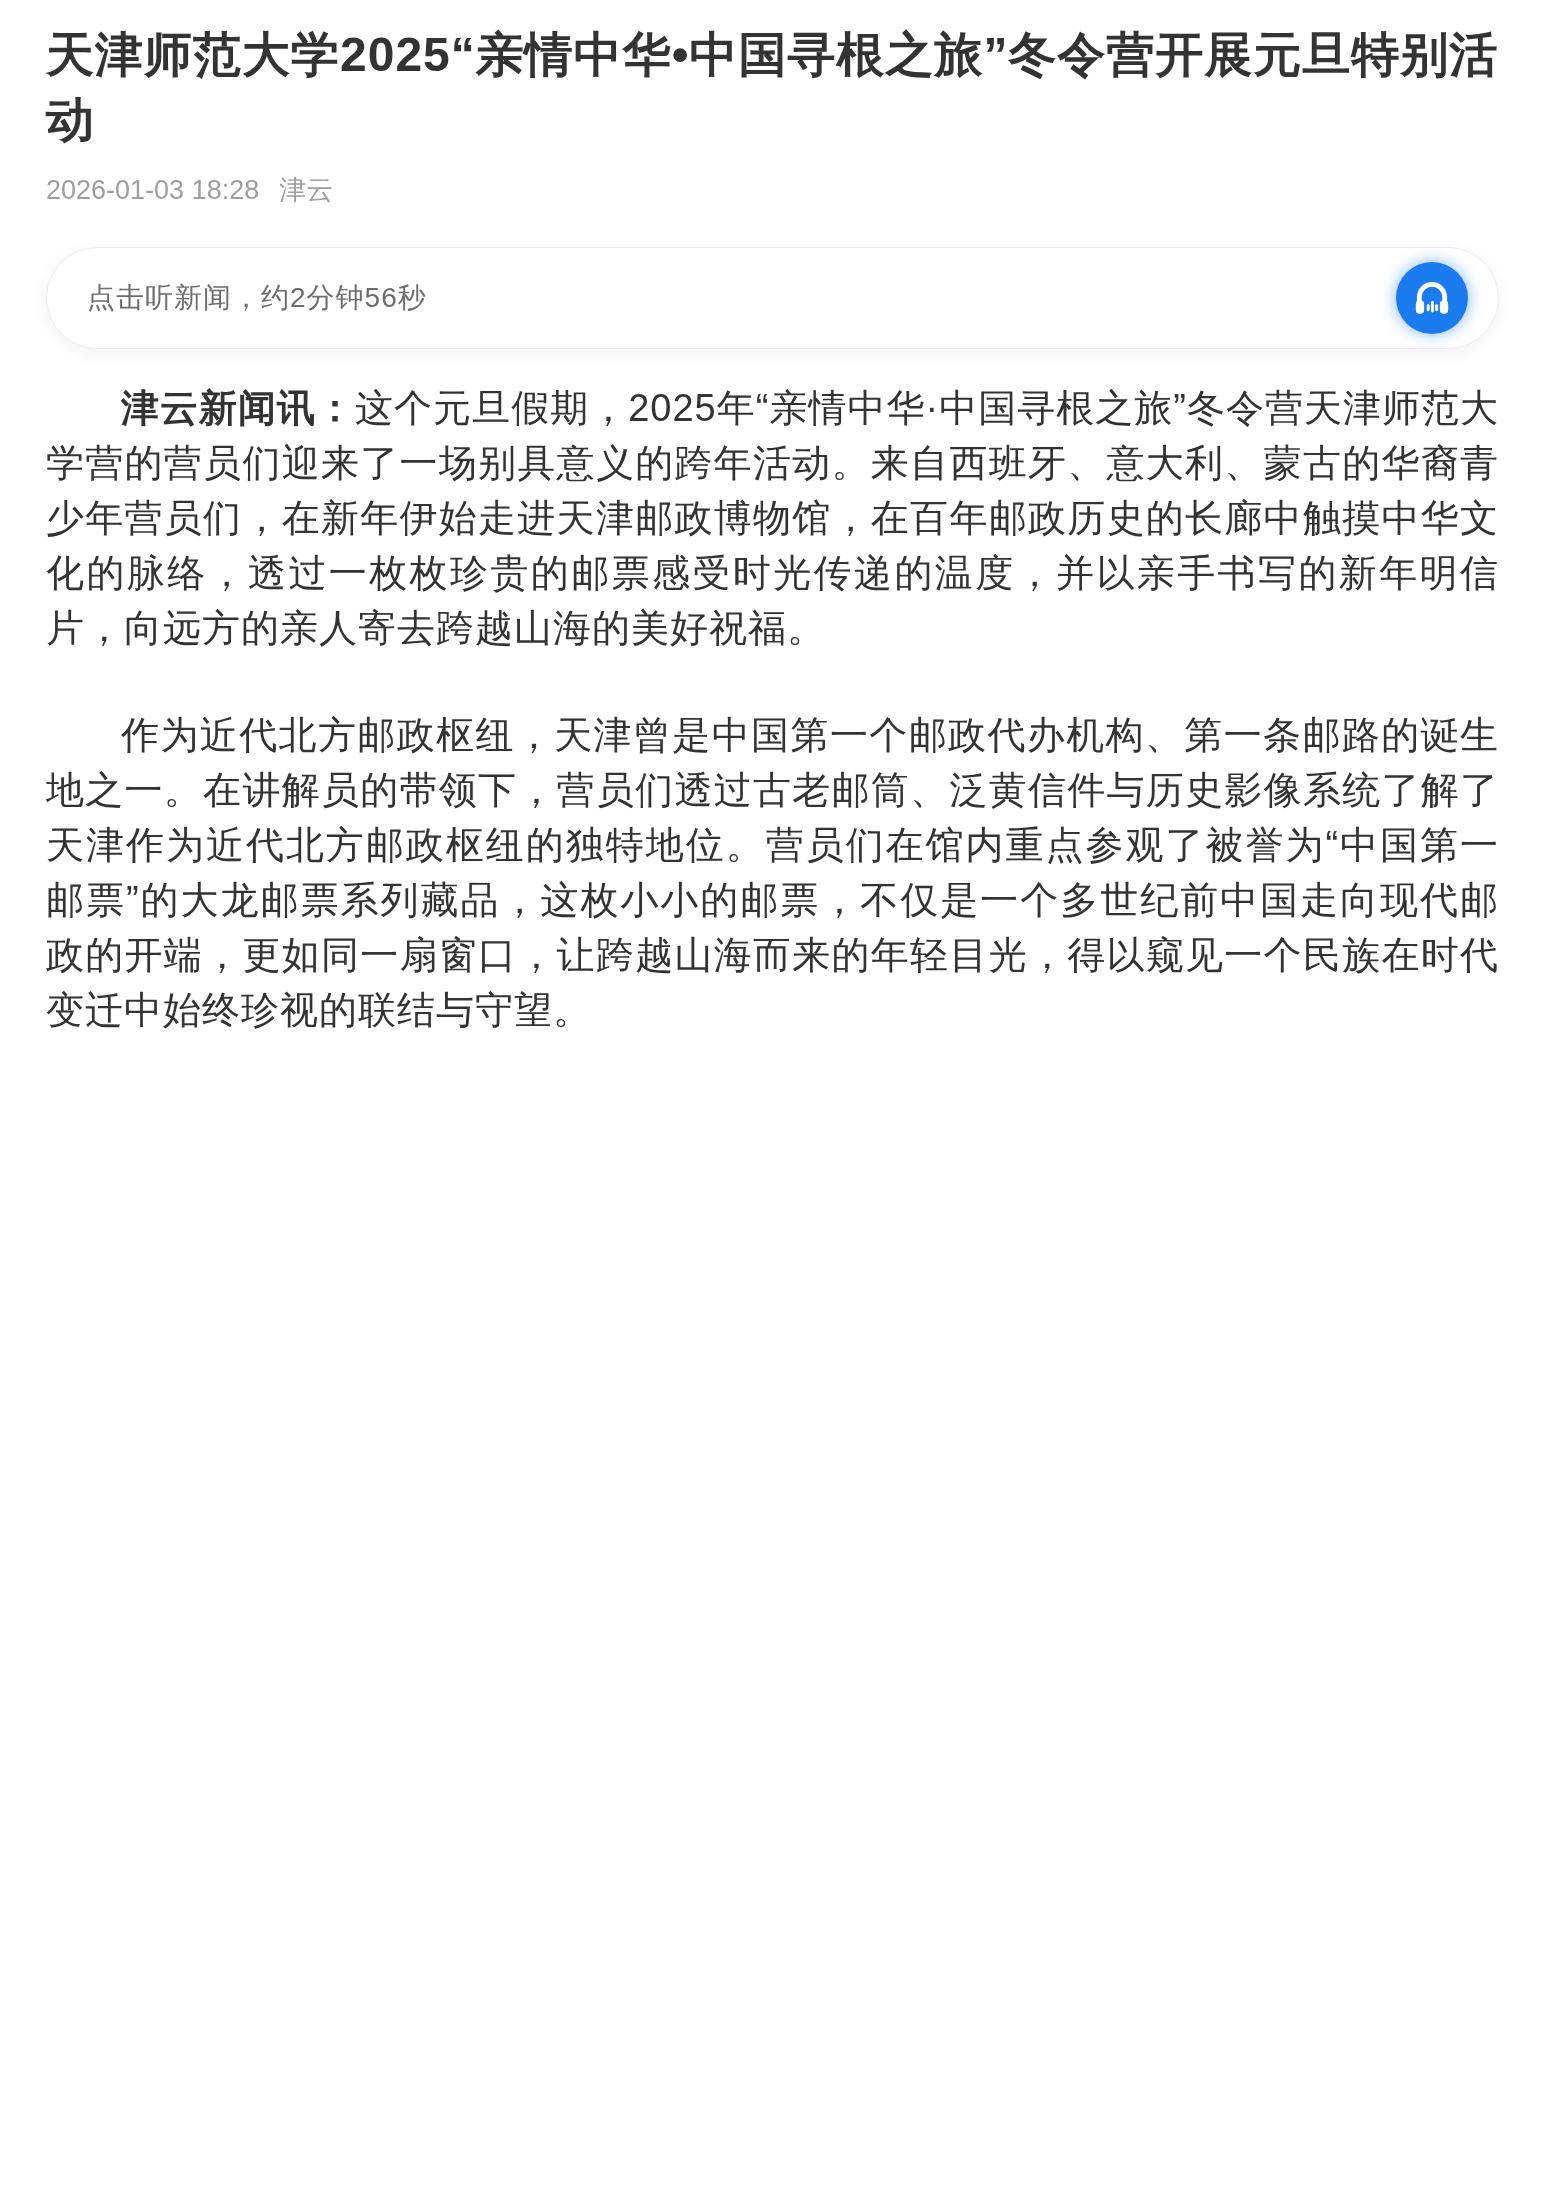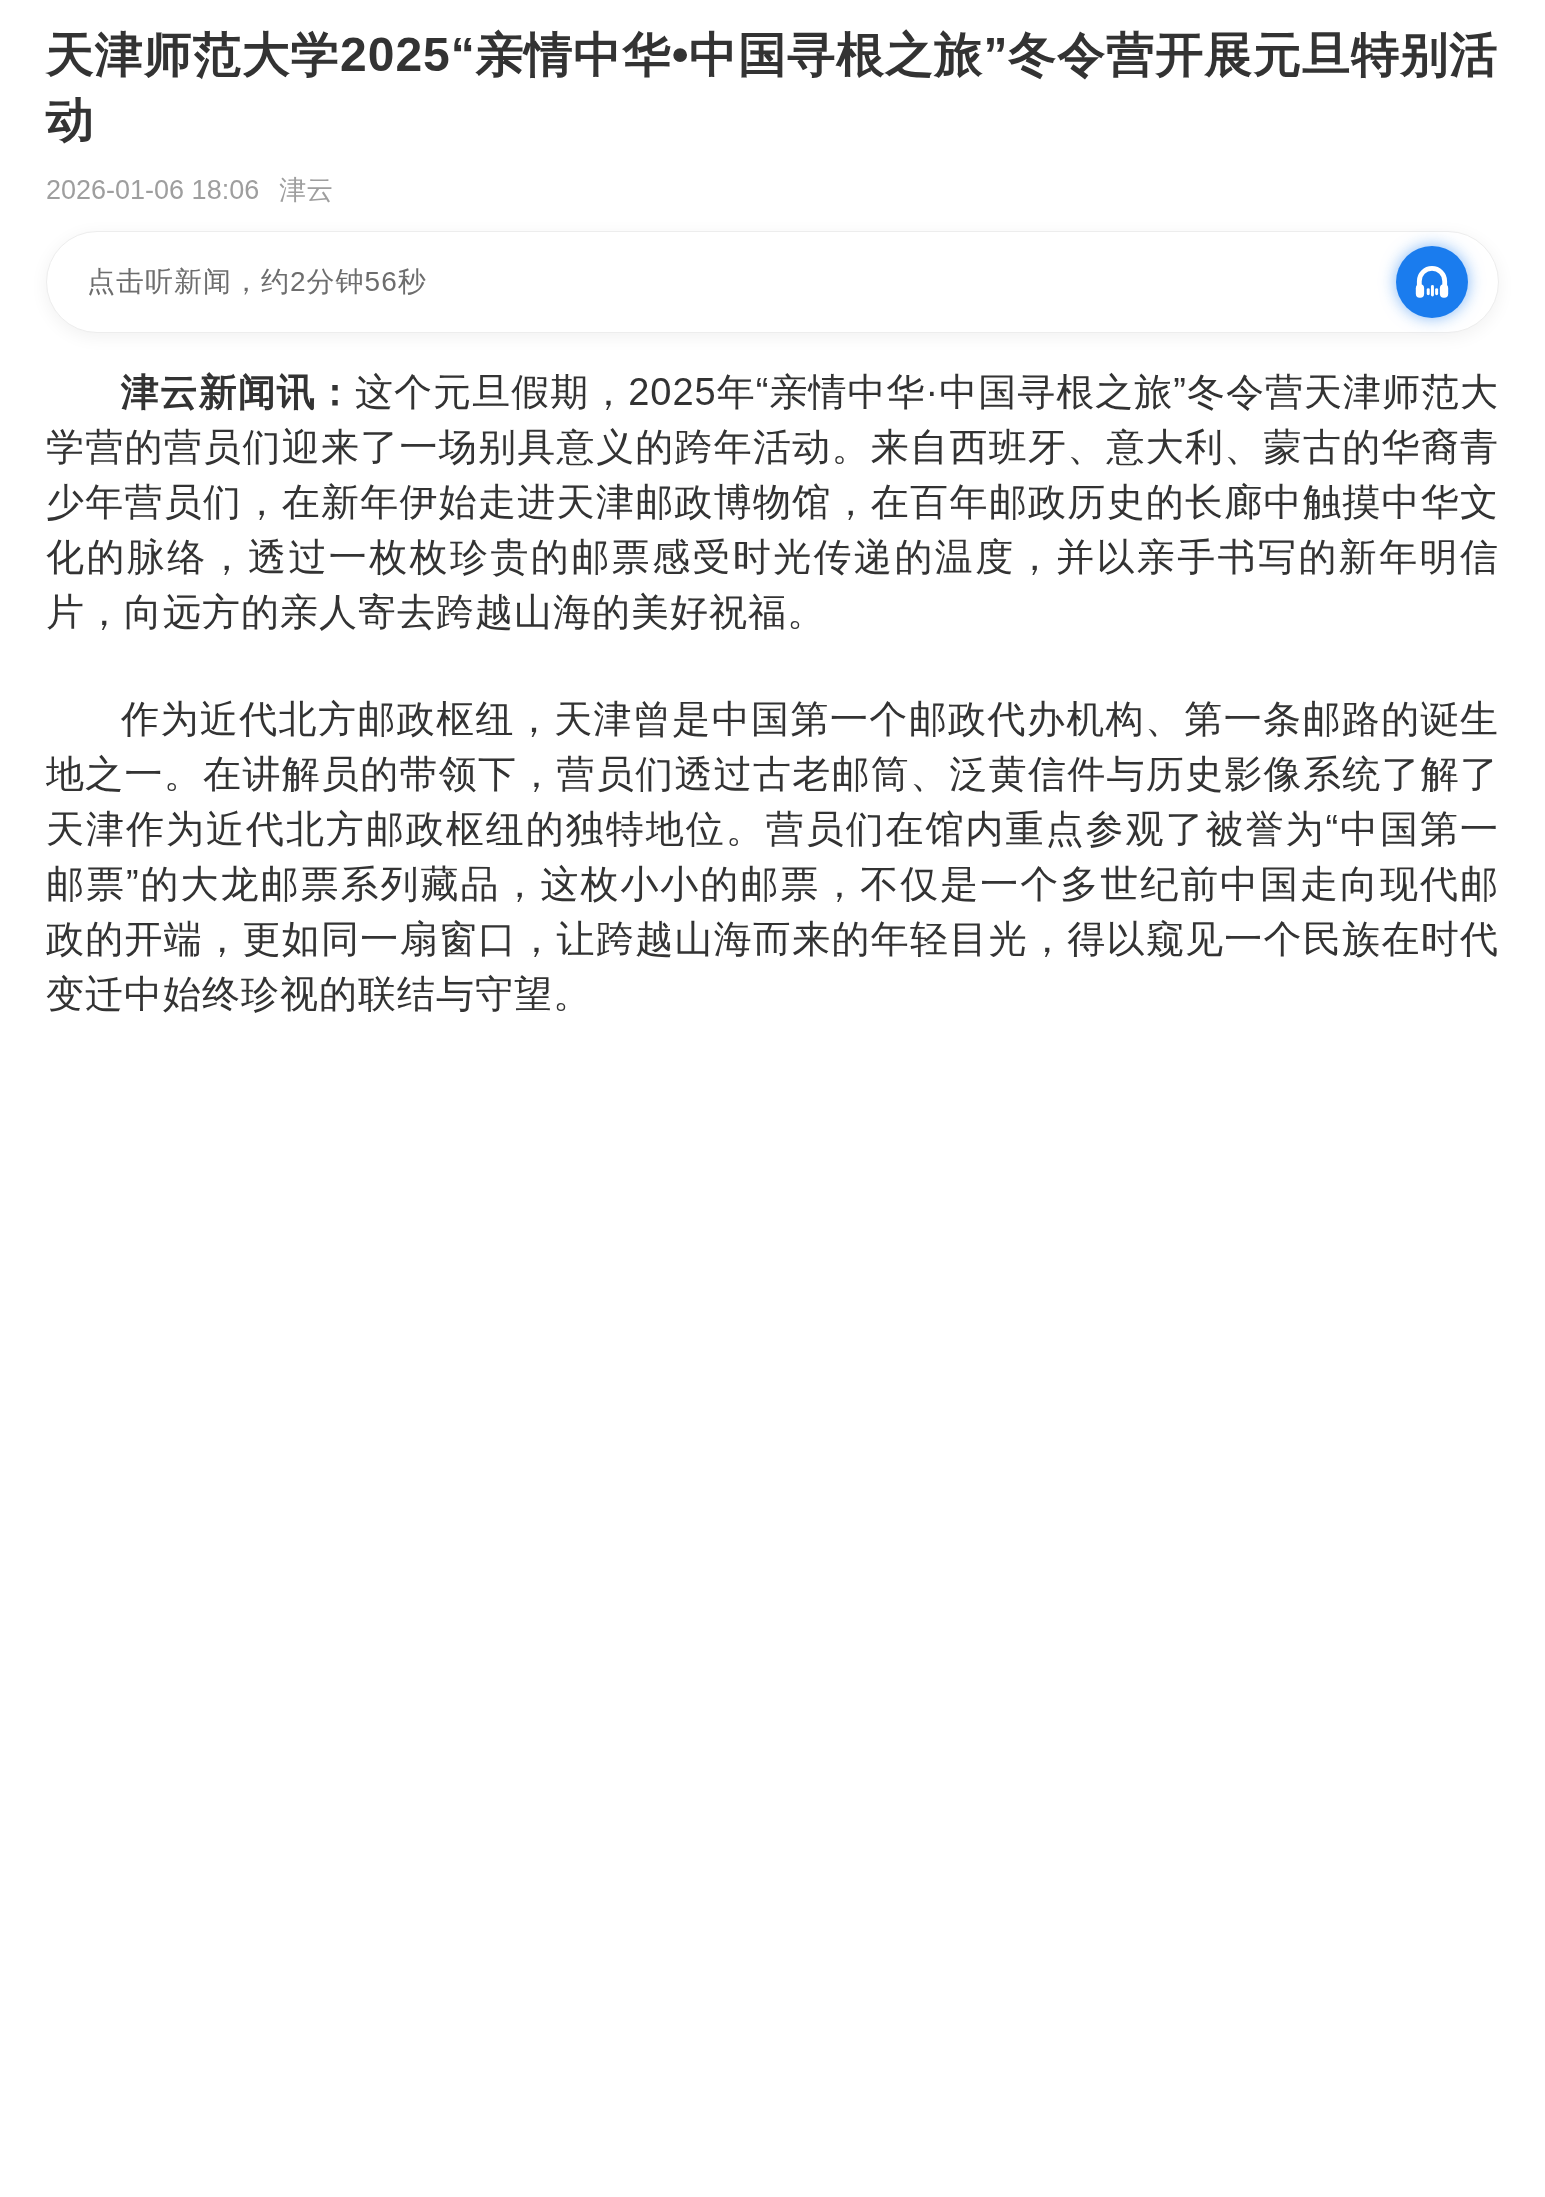--- a/index.html
+++ b/index.html
@@ -23,21 +23,21 @@
   }
   .meta-row {
     margin-top: 20px;
     font-size: 27px;
     color: #9e9e9e;
     display: flex;
     align-items: center;
   }
   .meta-row .source { margin-left: 20px; }
   .audio-pill {
-    margin-top: 23px;
+    margin-top: 39px;
     height: 102px;
     border-radius: 51px;
     background: #ffffff;
     border: 1px solid #ededed;
     box-shadow: 0 4px 18px rgba(0,0,0,0.06);
     display: flex;
     align-items: center;
     padding: 0 30px 0 40px;
     cursor: pointer;
   }
@@ -75,21 +75,21 @@
   .article-body .lead { font-weight: 700; }
 </style>
 </head>
 <body>
 
 <div class="page">
 
   <h1 class="article-title">天津师范大学2025“亲情中华•中国寻根之旅”冬令营开展元旦特别活动</h1>
 
   <div class="meta-row">
-    <span class="datetime">2026-01-06 18:06</span>
+    <span class="datetime">2026-01-03 18:28</span>
     <span class="source">津云</span>
   </div>
 
   <div class="audio-pill">
     <span class="audio-label">点击听新闻，约2分钟56秒</span>
     <span class="audio-play">
       <span style="display:flex;">
         <svg width="42" height="42" viewBox="0 0 48 48" aria-hidden="true">
           <path d="M9.5 31 v-8 a14.5 14.5 0 0 1 29 0 v8" fill="none" stroke="#ffffff" stroke-width="5.5" stroke-linecap="round"></path>
           <rect x="5.5" y="26.5" width="9.5" height="15.5" rx="4.5" fill="#ffffff"></rect>

